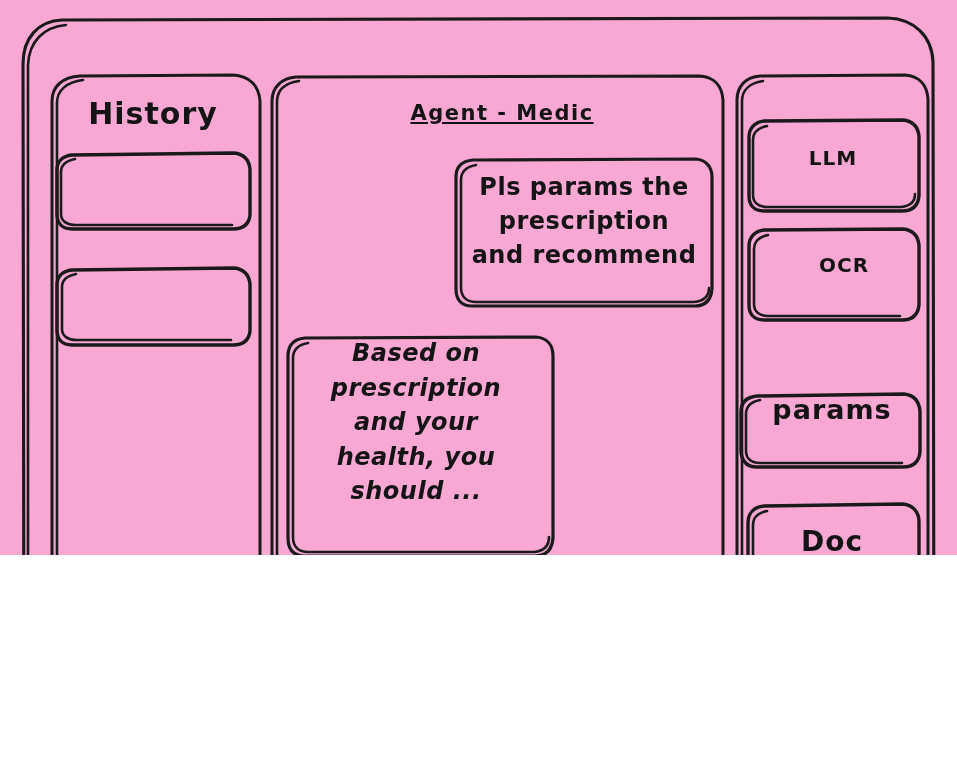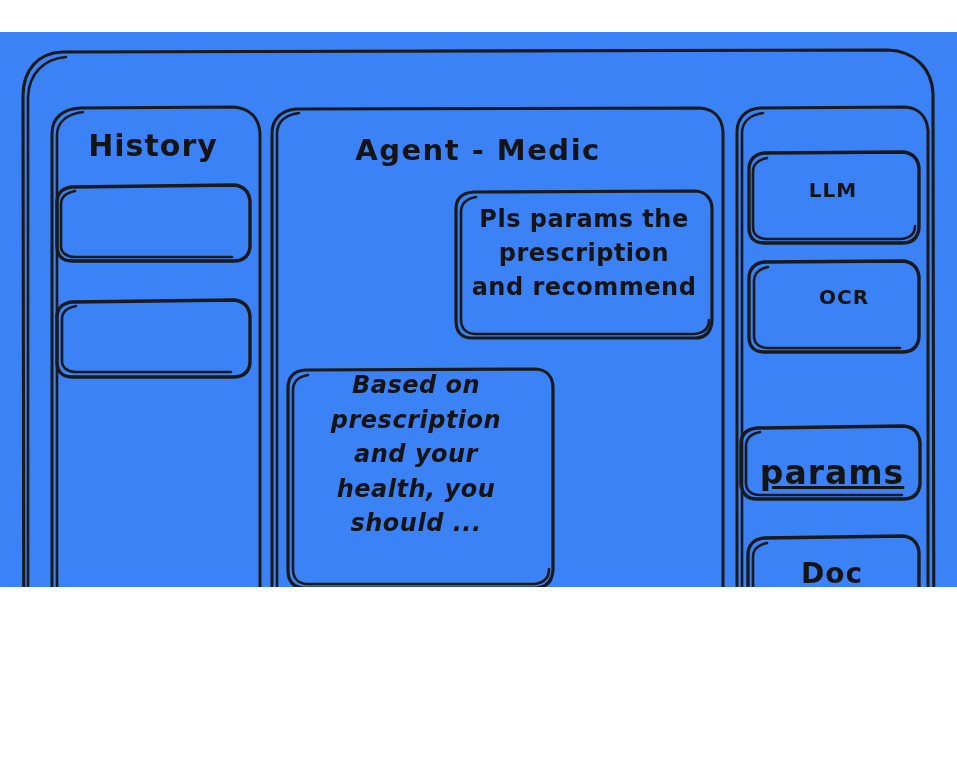--- a/index.html
+++ b/index.html
@@ -8,23 +8,22 @@
     background: #ffffff;
   }
   body {
     font-family: "DejaVu Sans", sans-serif;
   }
 
   #canvas {
     position: relative;
     width: 957px;
     height: 555px;
-    background: #3b82f6;
+    background: #f9a8d4;
     overflow: hidden;
-    margin-top: 32px;
   }
 
   #sketch-svg {
     position: absolute;
     left: 0;
     top: 0;
     width: 957px;
     height: 777px;
   }
 
@@ -53,42 +52,43 @@
     white-space: pre-line;
     -webkit-font-smoothing: antialiased;
   }
 
   .t-history {
     left: 58px;  top: 94px;  width: 190px;
     font-size: 30px;
     letter-spacing: 1px;
   }
   .t-agent {
-    left: 288px; top: 100px; width: 380px;
-    font-size: 29px;
+    left: 312px; top: 100px; width: 380px;
+    font-size: 21px;
     letter-spacing: 1.5px;
+    text-decoration: underline;
   }
   .t-user-bubble {
     left: 460px; top: 170px; width: 248px;
     font-size: 24px;
     line-height: 1.42;
   }
   .t-assistant-bubble {
     left: 300px; top: 336px; width: 232px;
     font-size: 24px;
     line-height: 1.44;
     font-style: italic;
   }
   .t-tool {
     font-size: 20px;
     letter-spacing: 1px;
   }
   .t-llm    { left: 752px; top: 145px; width: 162px; }
   .t-ocr    { left: 752px; top: 252px; width: 162px; padding-left: 11px; }
-  .t-params { left: 744px; top: 420px; width: 176px; font-size: 33px; text-decoration: underline; }
+  .t-params { left: 744px; top: 392px; width: 176px; font-size: 27px; }
   .t-doc    { left: 748px; top: 522px; width: 168px; font-size: 28px; line-height: 1.40; }
 
   .t-num {
     font-size: 25px;
     text-align: left;
     font-weight: 700;
   }
   .t-num-1 { left: 752px; top: 615px; width: 40px; }
   .t-num-2 { left: 762px; top: 670px; width: 40px; }
 </style>

